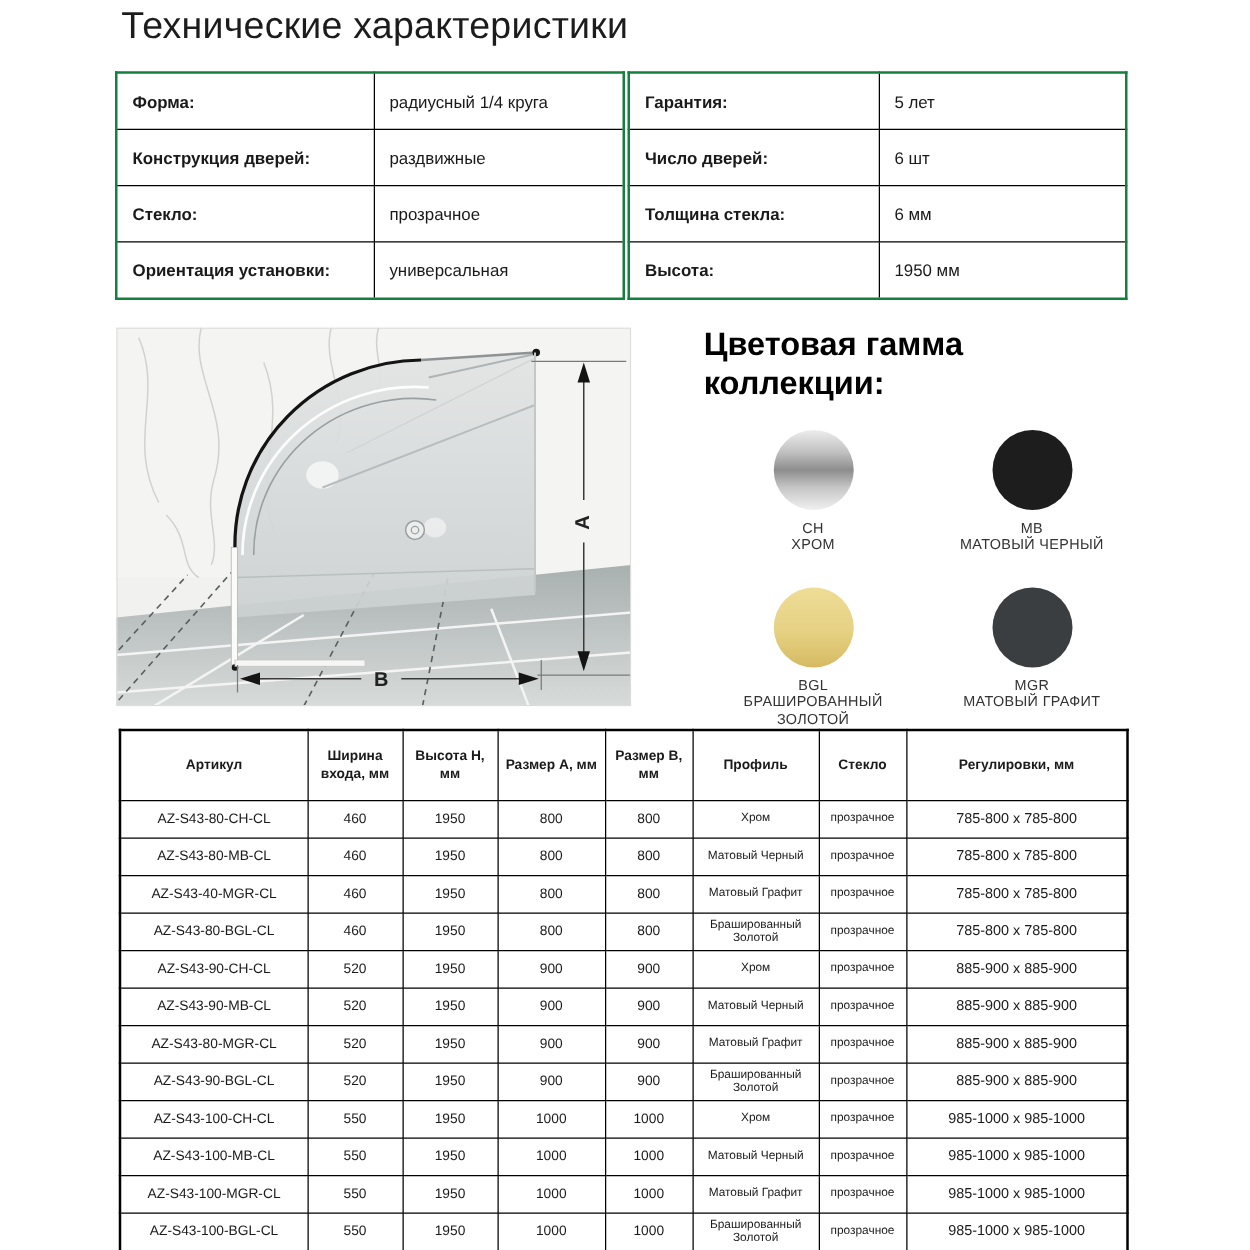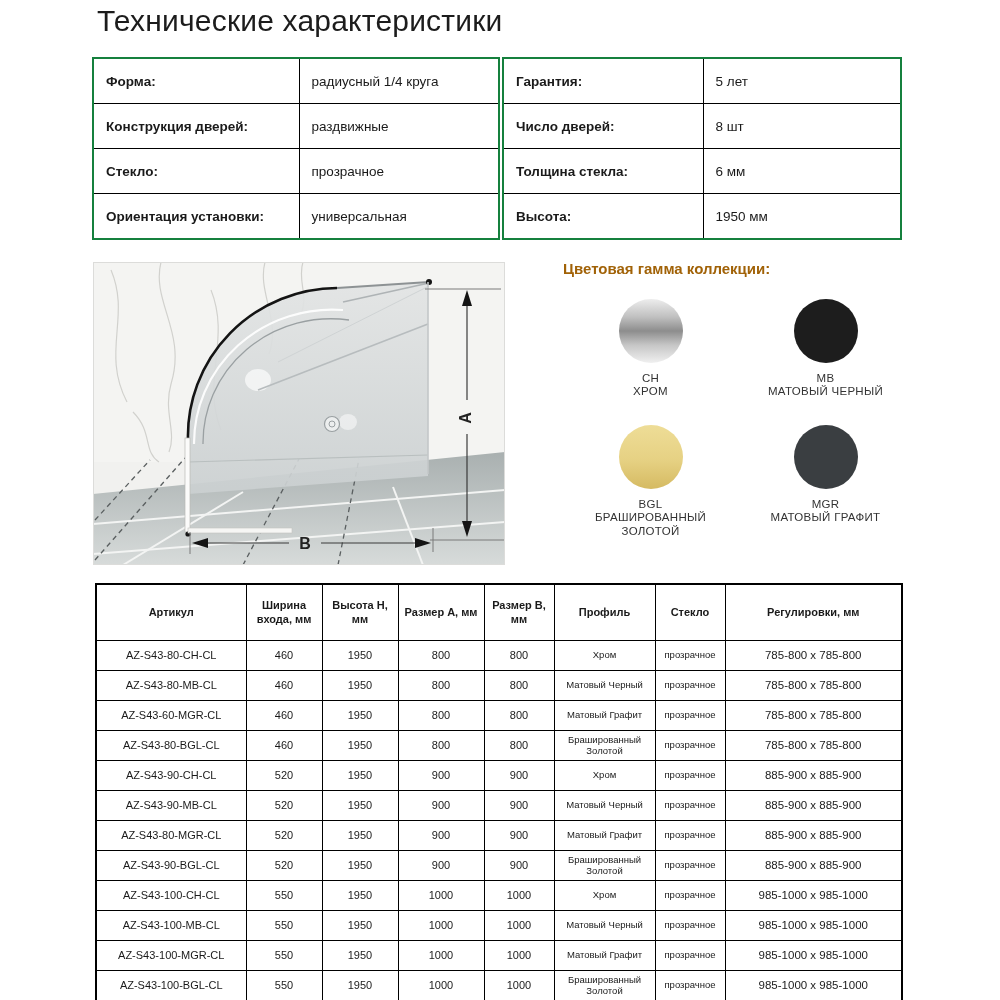--- a/index.html
+++ b/index.html
@@ -15,21 +15,21 @@
   table.specs td.lbl{font-weight:bold;}
   #specs-left{left:92px;width:406px;}
   #specs-right{left:502px;width:398px;padding-left:12px;}
 
   
   .diagram-wrap{position:absolute;left:93px;top:262px;width:412px;height:303px;}
   .diagram-wrap svg{display:block;}
 
   
   .colors{position:absolute;left:563px;top:260px;width:350px;}
-  .colors-title{font-size:15px;font-weight:bold;color:#a16207;margin:0;}
+  .colors-title{font-size:26px;font-weight:bold;color:#000000;margin:0;}
   .swatch-grid{display:grid;grid-template-columns:175px 175px;row-gap:26px;margin-top:22px;}
   .swatch{text-align:center;}
   .circle{width:64px;height:64px;border-radius:50%;margin:0 auto;}
   .circle.chrome{background:linear-gradient(180deg,#ededed 0%,#c0c0c0 28%,#8d8d8d 50%,#c6c6c6 72%,#f0f0f0 100%);}
   .circle.black{background:#1d1d1d;}
   .circle.gold{background:linear-gradient(180deg,#eedd97 0%,#e6d183 55%,#d5ba62 100%);}
   .circle.graphite{background:#3a3e41;}
   .sw-code{margin-top:9px;font-size:11.5px;color:#333;letter-spacing:.3px;}
   .sw-name{font-size:11.5px;color:#333;letter-spacing:.3px;line-height:1.28;max-width:150px;margin:0 auto;}
 
@@ -78,21 +78,21 @@
         <col style="width:200px">
         <col style="width:198px">
       </colgroup>
     <tbody>
       <tr>
         <td class="lbl">Гарантия:</td>
         <td class="val">5 лет</td>
       </tr>
       <tr>
         <td class="lbl">Число дверей:</td>
-        <td class="val">8 шт</td>
+        <td class="val">6 шт</td>
       </tr>
       <tr>
         <td class="lbl">Толщина стекла:</td>
         <td class="val">6 мм</td>
       </tr>
       <tr>
         <td class="lbl">Высота:</td>
         <td class="val">1950 мм</td>
       </tr>
     </tbody>
@@ -248,21 +248,21 @@
           <td>AZ-S43-80-MB-CL</td>
           <td>460</td>
           <td>1950</td>
           <td>800</td>
           <td>800</td>
           <td>Матовый Черный</td>
           <td>прозрачное</td>
           <td>785-800 x 785-800</td>
         </tr>
         <tr>
-          <td>AZ-S43-60-MGR-CL</td>
+          <td>AZ-S43-40-MGR-CL</td>
           <td>460</td>
           <td>1950</td>
           <td>800</td>
           <td>800</td>
           <td>Матовый Графит</td>
           <td>прозрачное</td>
           <td>785-800 x 785-800</td>
         </tr>
         <tr>
           <td>AZ-S43-80-BGL-CL</td>

